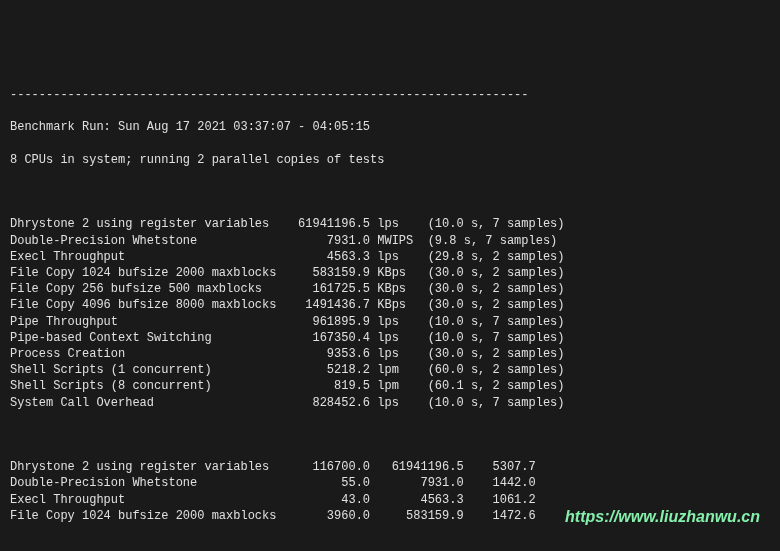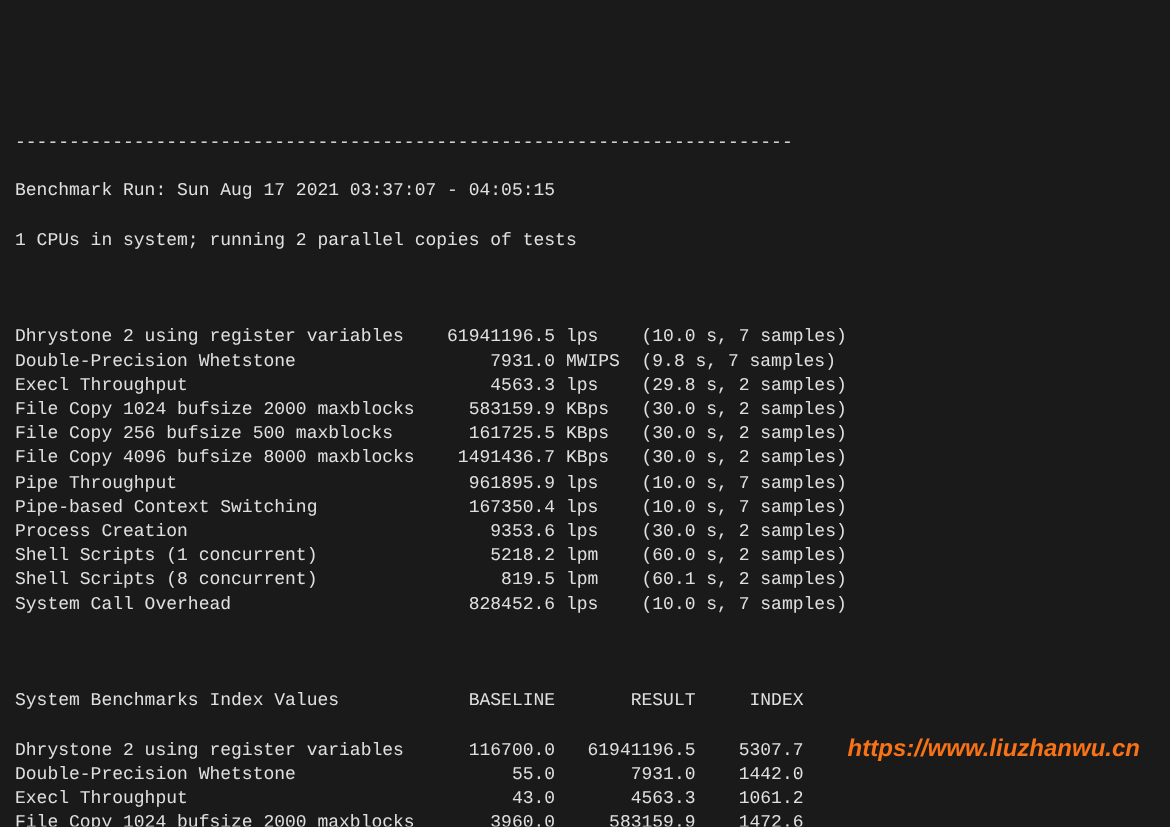--- a/index.html
+++ b/index.html
@@ -12,42 +12,41 @@
       padding: 6px 10px;
       width: 780px;
       height: 551px;
       overflow: hidden;
       position: relative;
       white-space: pre;
     }
     .line { display: block; }
     .watermark {
       position: absolute;
-      bottom: 40px;
+      bottom: 23px;
       right: 20px;
-      color: #f97316;
+      color: #86efac;
       font-family: Arial, sans-serif;
       font-size: 16px;
       font-weight: bold;
       font-style: italic;
     }
   </style>
 </head>
 <body>
 
 
 
 <div>
 <span class="line">------------------------------------------------------------------------</span>
 <span class="line">Benchmark Run: Sun Aug 17 2021 03:37:07 - 04:05:15</span>
-<span class="line">1 CPUs in system; running 2 parallel copies of tests</span>
+<span class="line">8 CPUs in system; running 2 parallel copies of tests</span>
 <span class="line"> </span>
 <div id="tests-block"><span class="line">Dhrystone 2 using register variables    61941196.5 lps    (10.0 s, 7 samples)</span><span class="line">Double-Precision Whetstone                  7931.0 MWIPS  (9.8 s, 7 samples)</span><span class="line">Execl Throughput                            4563.3 lps    (29.8 s, 2 samples)</span><span class="line">File Copy 1024 bufsize 2000 maxblocks     583159.9 KBps   (30.0 s, 2 samples)</span><span class="line">File Copy 256 bufsize 500 maxblocks       161725.5 KBps   (30.0 s, 2 samples)</span><span class="line">File Copy 4096 bufsize 8000 maxblocks    1491436.7 KBps   (30.0 s, 2 samples)</span><span class="line">Pipe Throughput                           961895.9 lps    (10.0 s, 7 samples)</span><span class="line">Pipe-based Context Switching              167350.4 lps    (10.0 s, 7 samples)</span><span class="line">Process Creation                            9353.6 lps    (30.0 s, 2 samples)</span><span class="line">Shell Scripts (1 concurrent)                5218.2 lpm    (60.0 s, 2 samples)</span><span class="line">Shell Scripts (8 concurrent)                 819.5 lpm    (60.1 s, 2 samples)</span><span class="line">System Call Overhead                      828452.6 lps    (10.0 s, 7 samples)</span></div>
 <span class="line"> </span>
-<span class="line" id="index-header-row">System Benchmarks Index Values            BASELINE       RESULT     INDEX</span>
 <div id="index-block"><span class="line">Dhrystone 2 using register variables      116700.0   61941196.5    5307.7</span><span class="line">Double-Precision Whetstone                    55.0       7931.0    1442.0</span><span class="line">Execl Throughput                              43.0       4563.3    1061.2</span><span class="line">File Copy 1024 bufsize 2000 maxblocks       3960.0     583159.9    1472.6</span></div>
 
 
 
 
 
 
 </div>
 
 <div class="watermark">https://www.liuzhanwu.cn</div>

